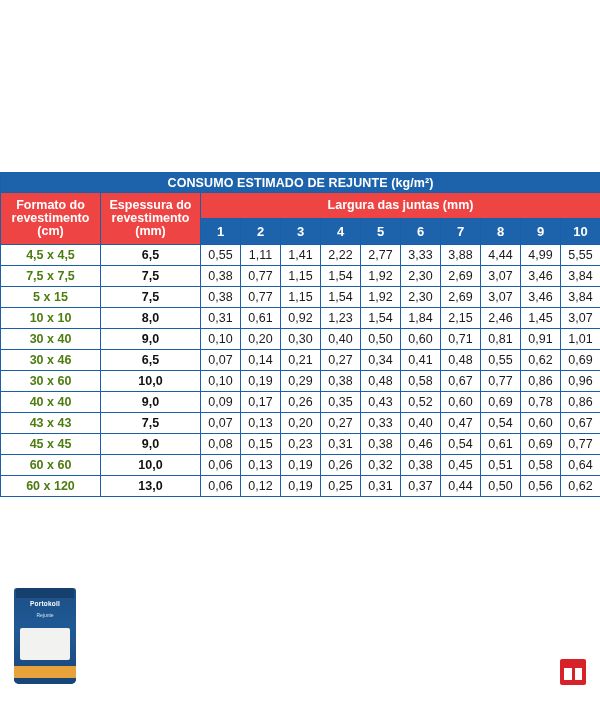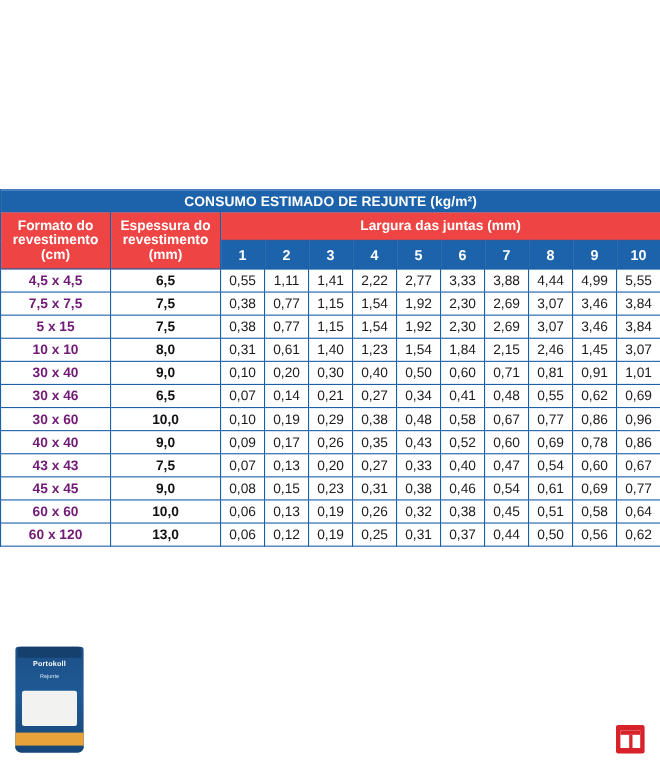--- a/index.html
+++ b/index.html
@@ -70,21 +70,21 @@
     height: 20px;
   }
   .cell {
     background: #ffffff;
     color: #1b1b1b;
     font-size: 12.5px;
     height: 20px;
   }
   .cell.lbl {
     font-weight: bold;
-    color: #701a75;
+    color: #4d7c0f;
   }
   .cell.lbl2 {
     font-weight: bold;
     color: #111111;
     margin-top: 32px;
   }
   .bag {
     position: absolute;
     left: 14px;
     top: 588px;
@@ -282,21 +282,21 @@
           <td class="cell">2,69</td>
           <td class="cell">3,07</td>
           <td class="cell">3,46</td>
           <td class="cell">3,84</td>
         </tr>
         <tr>
           <td class="cell lbl">10 x 10</td>
           <td class="cell lbl2">8,0</td>
           <td class="cell">0,31</td>
           <td class="cell">0,61</td>
-          <td class="cell">1,40</td>
+          <td class="cell">0,92</td>
           <td class="cell">1,23</td>
           <td class="cell">1,54</td>
           <td class="cell">1,84</td>
           <td class="cell">2,15</td>
           <td class="cell">2,46</td>
           <td class="cell">1,45</td>
           <td class="cell">3,07</td>
         </tr>
         <tr>
           <td class="cell lbl">30 x 40</td>

